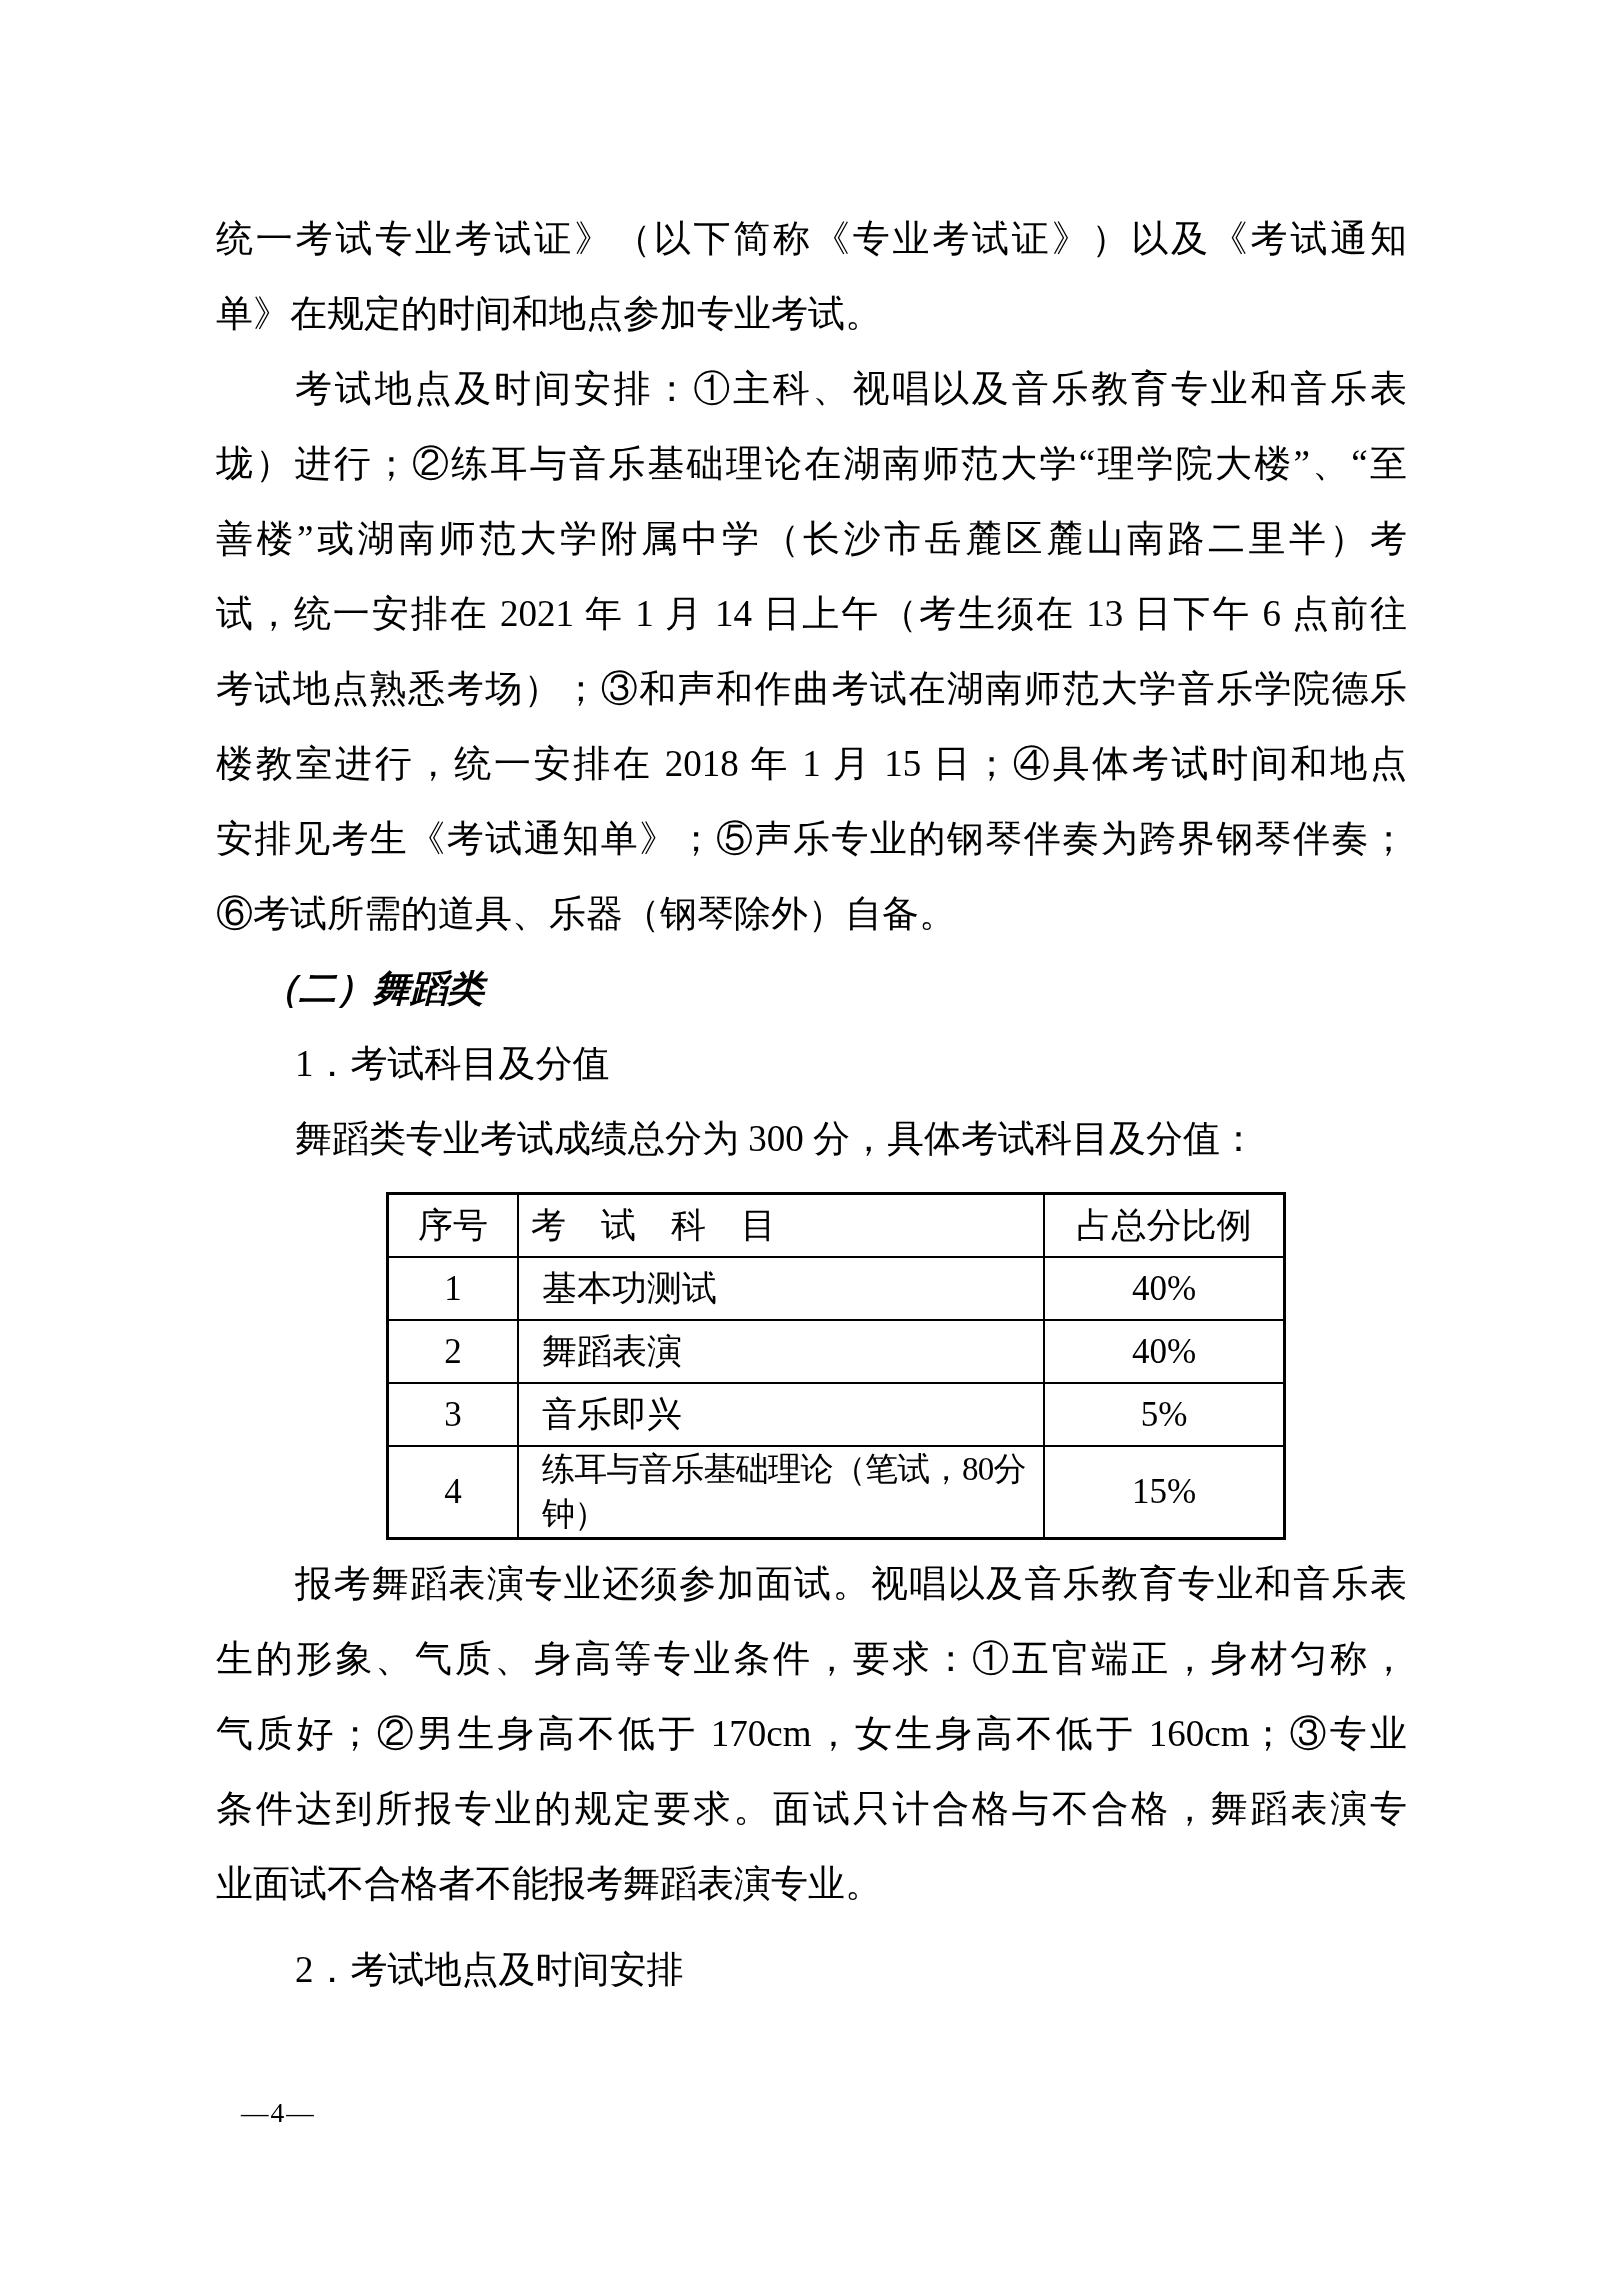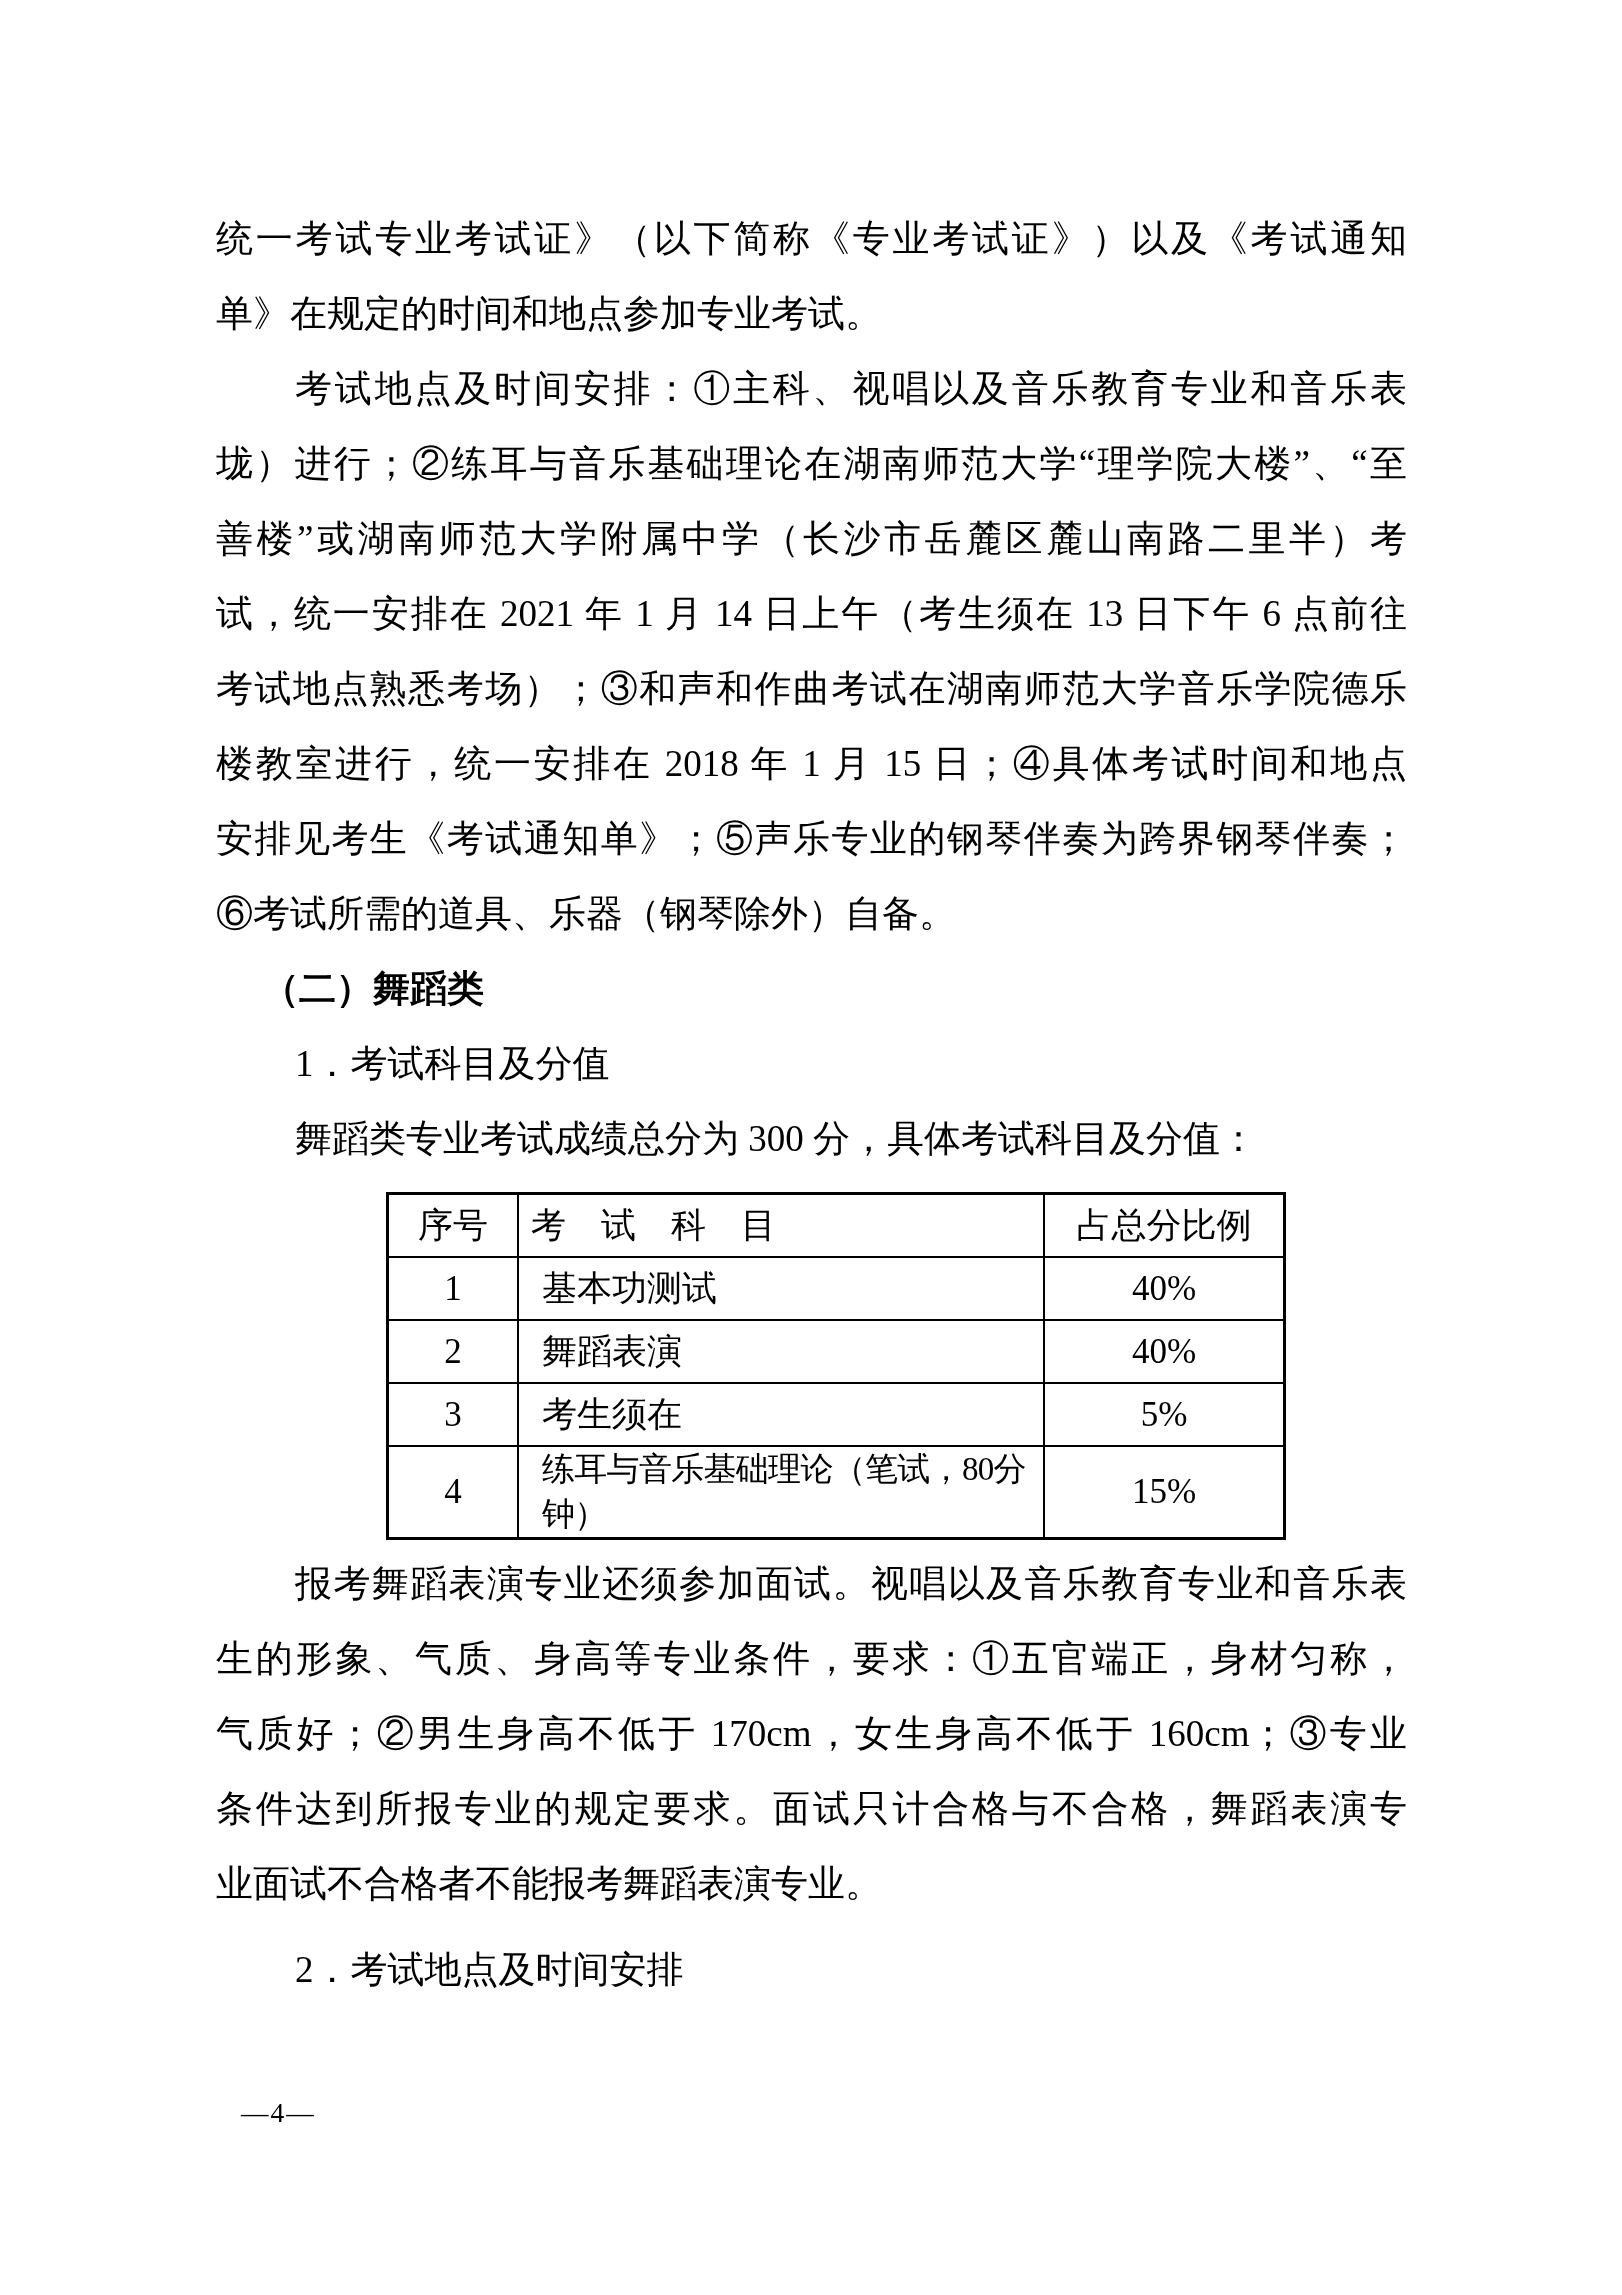--- a/index.html
+++ b/index.html
@@ -23,21 +23,21 @@
     height: 75px;
     line-height: 75px;
     text-align: left;
     white-space: normal;
   }
   .just {
     text-align: justify;
     text-align-last: justify;
   }
   .indent { padding-left: 79px; }
-  .indent-head { padding-left: 46px; }
+  .indent-head { padding-left: 46px; font-style: italic; }
   .bold { font-weight: 700; }
   .gap-top { margin-top: 11px; }
   .after-table { margin-top: 5.2px; }
 
   table.score-table {
     margin: 16.4px 0 0 170px;
     border-collapse: collapse;
     table-layout: fixed;
     width: 878px;
     font-size: 35px;
@@ -102,21 +102,21 @@
           <td class="c2">基本功测试</td>
           <td class="c3">40%</td>
         </tr>
         <tr>
           <td class="c1">2</td>
           <td class="c2">舞蹈表演</td>
           <td class="c3">40%</td>
         </tr>
         <tr>
           <td class="c1">3</td>
-          <td class="c2">考生须在</td>
+          <td class="c2">音乐即兴</td>
           <td class="c3">5%</td>
         </tr>
         <tr>
           <td class="c1">4</td>
           <td class="c2 compressed">练耳与音乐基础理论（笔试，80分钟）</td>
           <td class="c3">15%</td>
         </tr>
       </tbody>
     </table>
 

